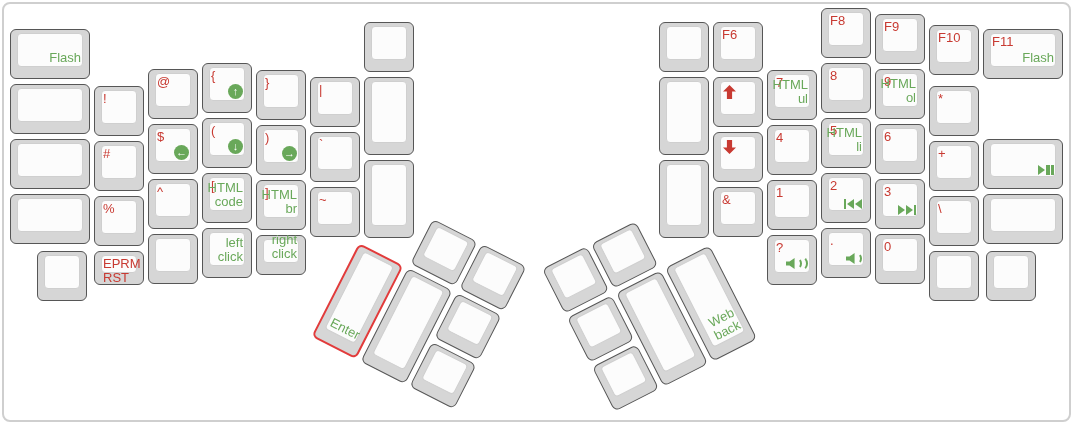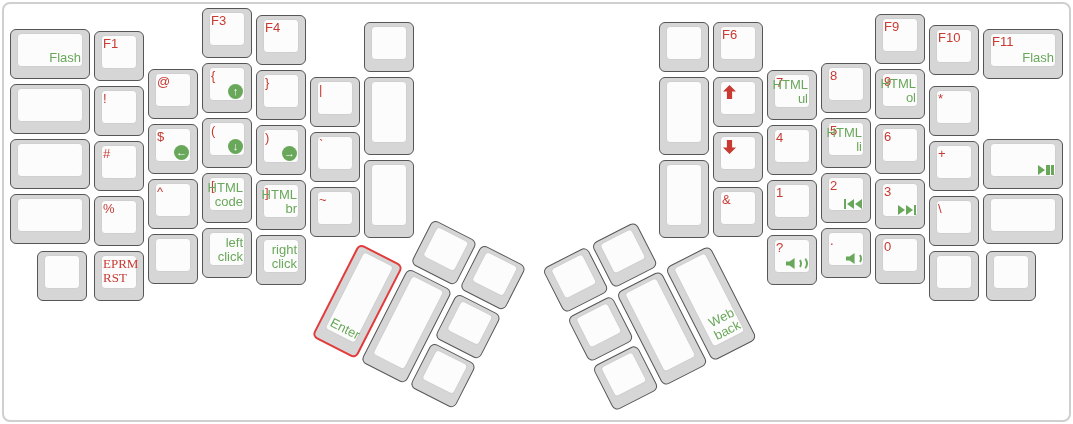--- a/index.html
+++ b/index.html
@@ -93,37 +93,33 @@
     </div>
     <div class="key" style="left: 10px; top: 84px; width: 80px; height: 50px;">
       <div class="ktop"></div>
     </div>
     <div class="key" style="left: 10px; top: 139px; width: 80px; height: 50px;">
       <div class="ktop"></div>
     </div>
     <div class="key" style="left: 10px; top: 194px; width: 80px; height: 50px;">
       <div class="ktop"></div>
     </div>
-    <div class="key" style="left: 94px; top: 31px; width: 50px; height: 50px;">
-      <div class="ktop"></div>
-      <span class="leg tl">F1</span>
-    </div>
     <div class="key" style="left: 94px; top: 86px; width: 50px; height: 50px;">
       <div class="ktop"></div>
       <span class="leg tl">!</span>
     </div>
     <div class="key" style="left: 94px; top: 141px; width: 50px; height: 50px;">
       <div class="ktop"></div>
       <span class="leg tl">#</span>
     </div>
     <div class="key" style="left: 94px; top: 196px; width: 50px; height: 50px;">
       <div class="ktop"></div>
       <span class="leg tl">%</span>
     </div>
-    <div class="key" style="left: 94px; top: 251px; width: 50px; height: 50px; font-family: Liberation Serif, serif;">
+    <div class="key" style="left: 94px; top: 251px; width: 50px; height: 34px;">
       <div class="ktop"></div>
       <span class="leg tl">EPRM
 RST</span>
     </div>
     <div class="key" style="left: 37px; top: 251px; width: 50px; height: 50px;">
       <div class="ktop"></div>
     </div>
     <div class="key" style="left: 148px; top: 69px; width: 50px; height: 50px;">
       <div class="ktop"></div>
       <span class="leg tl">@</span>
@@ -135,24 +131,20 @@
         <span class="circ">←</span>
       </span>
     </div>
     <div class="key" style="left: 148px; top: 179px; width: 50px; height: 50px;">
       <div class="ktop"></div>
       <span class="leg tl">^</span>
     </div>
     <div class="key" style="left: 148px; top: 234px; width: 50px; height: 50px;">
       <div class="ktop"></div>
     </div>
-    <div class="key" style="left: 202px; top: 8px; width: 50px; height: 50px;">
-      <div class="ktop"></div>
-      <span class="leg tl">F3</span>
-    </div>
     <div class="key" style="left: 202px; top: 63px; width: 50px; height: 50px;">
       <div class="ktop"></div>
       <span class="leg tl">{</span>
       <span class="icw pos-br">
         <span class="circ">↑</span>
       </span>
     </div>
     <div class="key" style="left: 202px; top: 118px; width: 50px; height: 50px;">
       <div class="ktop"></div>
       <span class="leg tl">(</span>
@@ -164,42 +156,38 @@
       <div class="ktop"></div>
       <span class="leg tl">[</span>
       <span class="leg br">HTML
 code</span>
     </div>
     <div class="key" style="left: 202px; top: 228px; width: 50px; height: 50px;">
       <div class="ktop"></div>
       <span class="leg br">left
 click</span>
     </div>
-    <div class="key" style="left: 256px; top: 15px; width: 50px; height: 50px;">
-      <div class="ktop"></div>
-      <span class="leg tl">F4</span>
-    </div>
     <div class="key" style="left: 256px; top: 70px; width: 50px; height: 50px;">
       <div class="ktop"></div>
       <span class="leg tl">}</span>
     </div>
     <div class="key" style="left: 256px; top: 125px; width: 50px; height: 50px;">
       <div class="ktop"></div>
       <span class="leg tl">)</span>
       <span class="icw pos-br">
         <span class="circ">→</span>
       </span>
     </div>
     <div class="key" style="left: 256px; top: 180px; width: 50px; height: 50px;">
       <div class="ktop"></div>
       <span class="leg tl">]</span>
       <span class="leg br">HTML
 br</span>
     </div>
-    <div class="key" style="left: 256px; top: 235px; width: 50px; height: 50px;">
+    <div class="key" style="left: 256px; top: 235px; width: 50px; height: 40px;">
       <div class="ktop"></div>
       <span class="leg br">right
 click</span>
     </div>
     <div class="key" style="left: 310px; top: 77px; width: 50px; height: 50px;">
       <div class="ktop"></div>
       <span class="leg tl">|</span>
     </div>
     <div class="key" style="left: 310px; top: 132px; width: 50px; height: 50px;">
       <div class="ktop"></div>
@@ -265,20 +253,24 @@
       <div class="ktop"></div>
       <span class="leg tl">?</span>
       <span class="icw pos-br">
         <span class="vol">
           <i class="spk"></i>
           <i class="wv w1"></i>
           <i class="wv w2"></i>
         </span>
       </span>
     </div>
+    <div class="key" style="left: 821px; top: 8px; width: 50px; height: 50px;">
+      <div class="ktop"></div>
+      <span class="leg tl">F8</span>
+    </div>
     <div class="key" style="left: 821px; top: 63px; width: 50px; height: 50px;">
       <div class="ktop"></div>
       <span class="leg tl">8</span>
     </div>
     <div class="key" style="left: 821px; top: 118px; width: 50px; height: 50px;">
       <div class="ktop"></div>
       <span class="leg tl">5</span>
       <span class="leg br">HTML
 li</span>
     </div>

